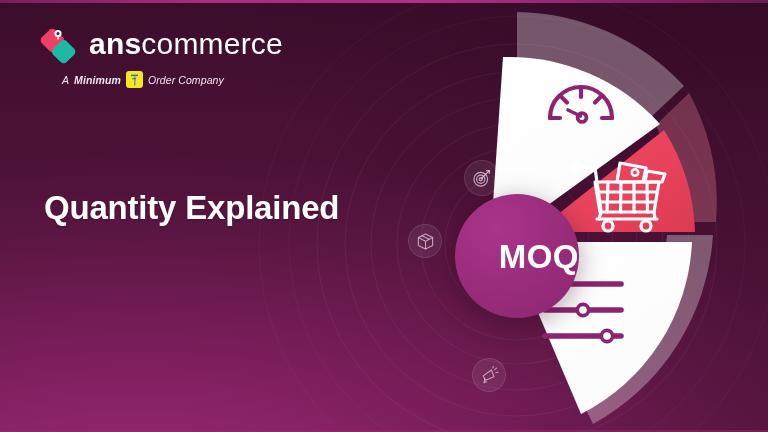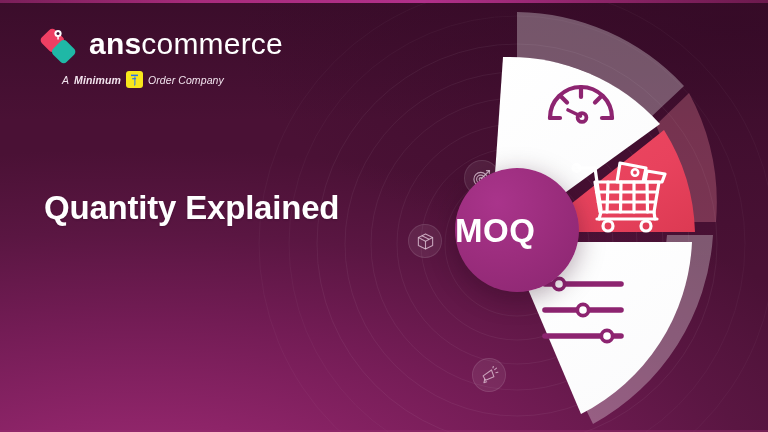--- a/index.html
+++ b/index.html
@@ -69,25 +69,25 @@
     color:#ffffff; font-weight:700; font-size:33px; line-height:1.33;
     letter-spacing:-.2px; text-shadow:0 1px 2px rgba(40,8,30,.30);
   }
   .headline span{ display:block; }
 
   
   .graphic{ position:absolute; left:368px; top:-6px; width:400px; height:444px; z-index:3; }
 
   
   .moq{
-    position:absolute; left:455px; top:168px;
+    position:absolute; left:455px; top:194px;
     width:124px; height:124px; border-radius:50%;
     background:radial-gradient(circle at 34% 28%, #a9348b 0%, #9b2d7d 48%, #8a2670 100%);
     box-shadow:0 6px 26px rgba(40,6,28,.35);
-    display:flex; align-items:center; justify-content:flex-start;
+    display:flex; align-items:center; justify-content:flex-end;
     z-index:5;
   }
   .moq-label{
     color:#ffffff; font-weight:700; font-size:33px; letter-spacing:.5px; line-height:1;
   }
 
   
   .mini{
     position:absolute; z-index:4;
     border-radius:50%;

